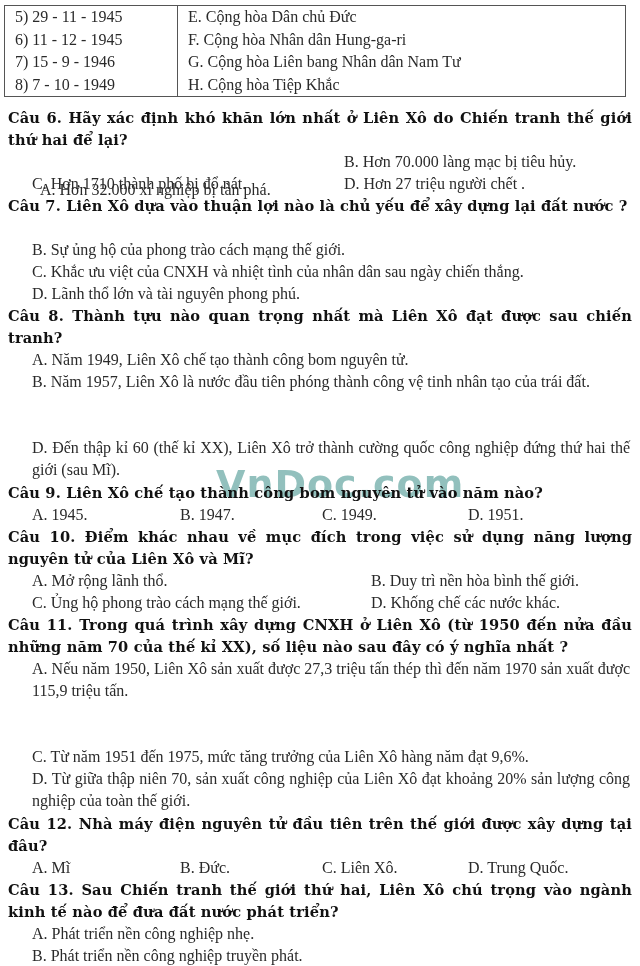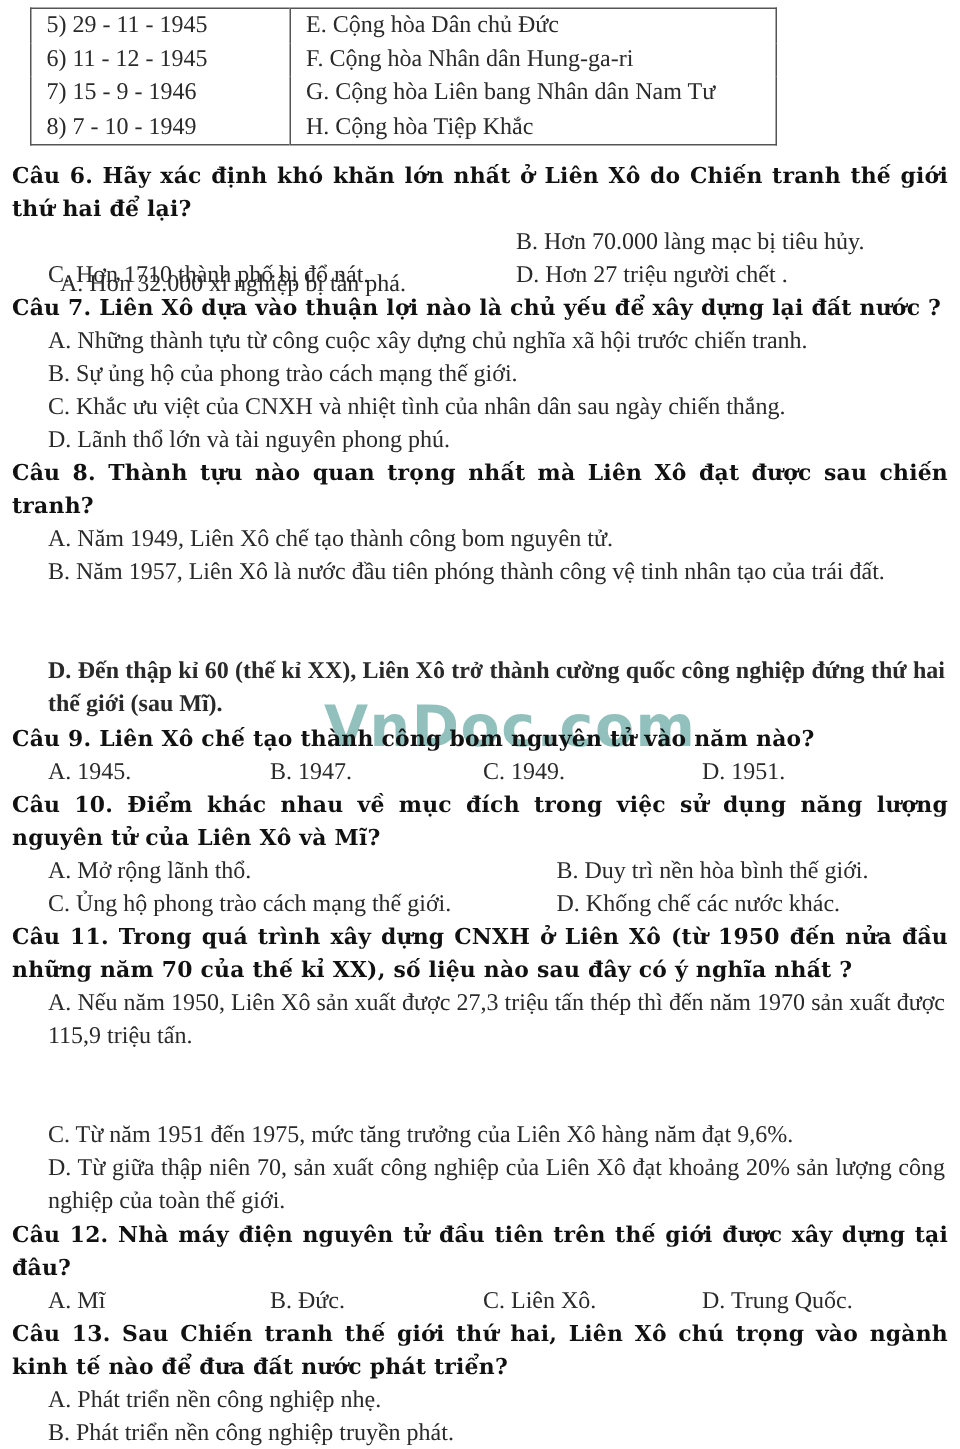--- a/index.html
+++ b/index.html
@@ -3,24 +3,24 @@
 <meta charset="utf-8">
 <style>
   html, body { margin:0; padding:0; background:#ffffff; }
   body {
     width:640px; height:966px; overflow:hidden; position:relative;
     font-family:"DejaVu Serif","Liberation Serif",serif;
     color:#1a1a1a;
   }
   .page { position:absolute; left:0; top:0; width:640px; height:966px; }
   table.match {
-    position:absolute; left:4px; top:5px; width:498px;
+    position:absolute; left:4px; top:5px; width:622px;
     border-collapse:collapse; border:1px solid #555;
     font-family:"Liberation Serif","DejaVu Serif",serif;
-    font-size:16px; color:#2a2a2a;margin-left:16px;
+    font-size:16px; color:#2a2a2a;
   }
   table.match td { padding:0 0 0 10px; height:22.5px; line-height:22px; white-space:nowrap; }
   table.match td.c1 { width:162px; border-right:1px solid #555; }
   .q {
     position:absolute; left:8px; width:624px;
     font-family:"DejaVu Serif","Liberation Serif",serif;
     font-weight:bold; font-size:14.6px; line-height:22px; color:#111;
     text-align:justify; letter-spacing:0.15px;
   }
   .opt {
@@ -70,32 +70,31 @@
   <div class="row4" style="top:151px;">
     <span style="left:40px;margin-top:28px;">A. Hơn 32.000 xí nghiệp bị tàn phá.</span>
     <span style="left:344px;">B. Hơn 70.000 làng mạc bị tiêu hủy.</span>
   </div>
   <div class="row4" style="top:173px;">
     <span style="left:32px;">C. Hơn 1710 thành phố bị đổ nát.</span>
     <span style="left:344px;">D. Hơn 27 triệu người chết .</span>
   </div>
 
   <div class="q" style="top:195px;">Câu 7. Liên Xô dựa vào thuận lợi nào là chủ yếu để xây dựng lại đất nước ?</div>
-  <div class="opt" style="top:217px;">A. Những thành tựu từ công cuộc xây dựng chủ nghĩa xã hội trước chiến tranh.</div>
   <div class="opt" style="top:239px;">B. Sự ủng hộ của phong trào cách mạng thế giới.</div>
   <div class="opt" style="top:261px;">C. Khắc ưu việt của CNXH và nhiệt tình của nhân dân sau ngày chiến thắng.</div>
   <div class="opt" style="top:283px;">D. Lãnh thổ lớn và tài nguyên phong phú.</div>
 
   <div class="q" style="top:305px;">Câu 8. Thành tựu nào quan trọng nhất mà Liên Xô đạt được sau chiến tranh?</div>
   <div class="opt" style="top:349px;">A. Năm 1949, Liên Xô chế tạo thành công bom nguyên tử.</div>
   <div class="opt" style="top:371px; padding-left:0;">
     <span style="display:block; text-indent:0; padding-left:22px; margin-left:-22px;">B. Năm 1957, Liên Xô là nước đầu tiên phóng thành công vệ tinh nhân tạo của trái đất.</span>
   </div>
   <div class="opt" style="top:437px;">
-    <span style="display:block; padding-left:22px; margin-left:-22px;font-weight:bold;">D. Đến thập kỉ 60 (thế kỉ XX), Liên Xô trở thành cường quốc công nghiệp đứng thứ hai thế giới (sau Mĩ).</span>
+    <span style="display:block; padding-left:22px; margin-left:-22px;">D. Đến thập kỉ 60 (thế kỉ XX), Liên Xô trở thành cường quốc công nghiệp đứng thứ hai thế giới (sau Mĩ).</span>
   </div>
 
   <div class="watermark"><span class="wm1">VnDoc</span><span class="wm2">.com</span></div>
 
   <div class="q" style="top:482px;">Câu 9. Liên Xô chế tạo thành công bom nguyên tử vào năm nào?</div>
   <div class="row4" style="top:504px;">
     <span style="left:32px;">A. 1945.</span>
     <span style="left:180px;">B. 1947.</span>
     <span style="left:322px;">C. 1949.</span>
     <span style="left:468px;">D. 1951.</span>

